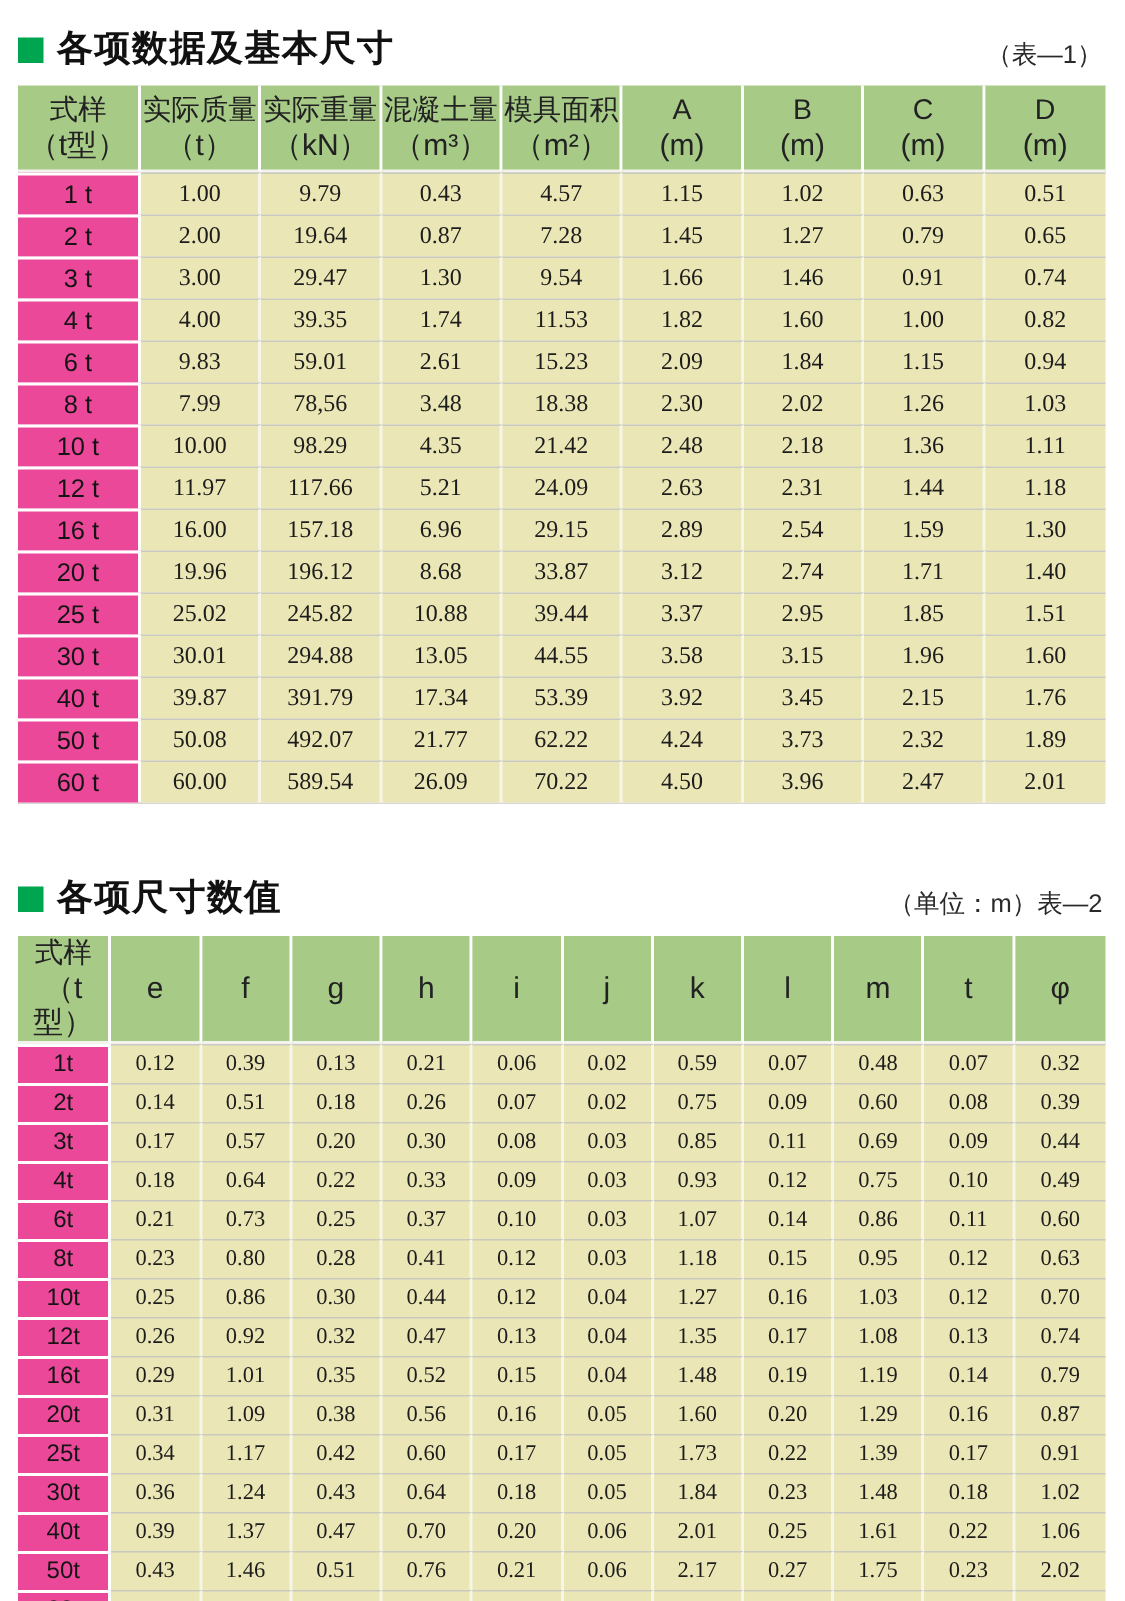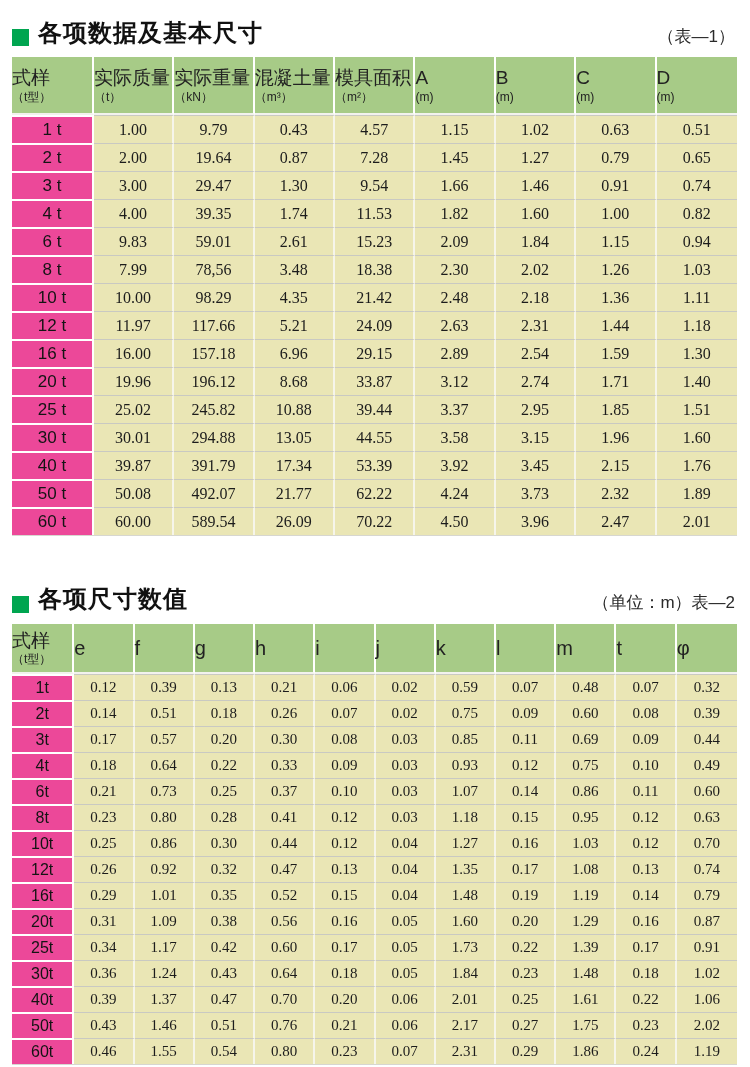--- a/index.html
+++ b/index.html
@@ -9,46 +9,46 @@
     color:#1b1b1b;
     -webkit-font-smoothing:antialiased;
   }
   .page { padding:20px 13px 14px 12px; }
 
   
   .title-row {
     display:flex; justify-content:space-between; align-items:flex-end;
     margin:0 2px 11px 0;
   }
-  .title-left { display:flex; align-items:flex-end; }
+  .title-left { display:flex; align-items:center; }
   .bullet {
     width:17px; height:17px; background:#00a550;
     display:inline-block; margin-right:9px; flex:0 0 auto;
   }
   .sec-title {
     margin:0; font-size:24px; font-weight:bold; letter-spacing:1px;
     line-height:1.1; color:#111;
   }
   .tag { font-size:17px; color:#2a2a2a; line-height:1.1; }
 
   
   table {
     width:100%; border-collapse:separate; border-spacing:0;
     table-layout:fixed; border-bottom:1px solid #d7d7d0;
   }
   thead th {
-    background:#a7cb87; font-weight:normal; text-align:left;
+    background:#a7cb87; font-weight:normal; text-align:center;
     vertical-align:middle; border-right:2px solid #ffffff;
     border-bottom:2px solid #f2f2ee; padding:0;
   }
   thead th:last-child { border-right:none; }
   .t1 thead th { height:56px; }
   .t2 thead th { height:48px; }
   .hl1 { display:block; font-size:19px; line-height:1.3; color:#222; }
-  .hl2 { display:block; font-size:12px; line-height:1.15; color:#222; }
+  .hl2 { display:block; font-size:20px; line-height:1.15; color:#222; }
   .hletter { display:block; font-size:20px; line-height:1.1; color:#222; }
 
   td { text-align:center; vertical-align:middle; padding:0; }
   td.lab {
     background:#ec4899; font-size:17px; color:#141414;
     border-right:2px solid #ffffff; border-top:2px solid #ffffff;
   }
   td.val {
     background:#eae6b5; font-family:"Liberation Serif", serif;
     font-size:16px; color:#1c1c1c;

